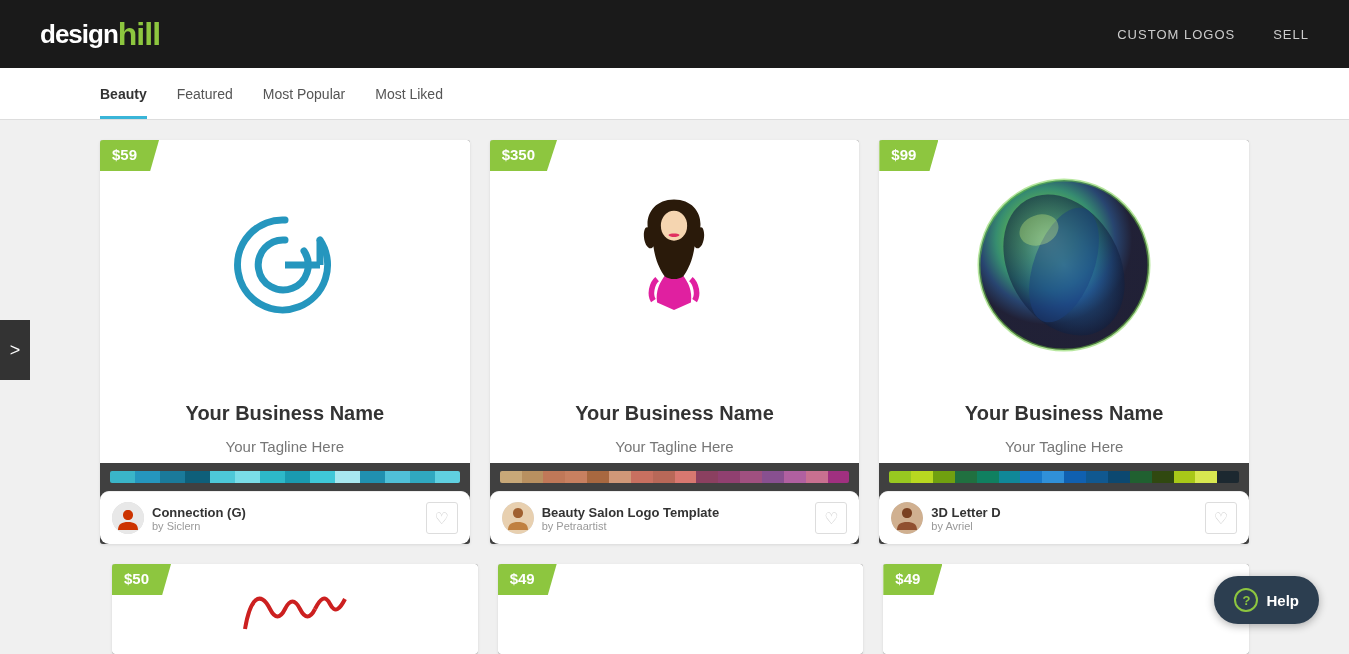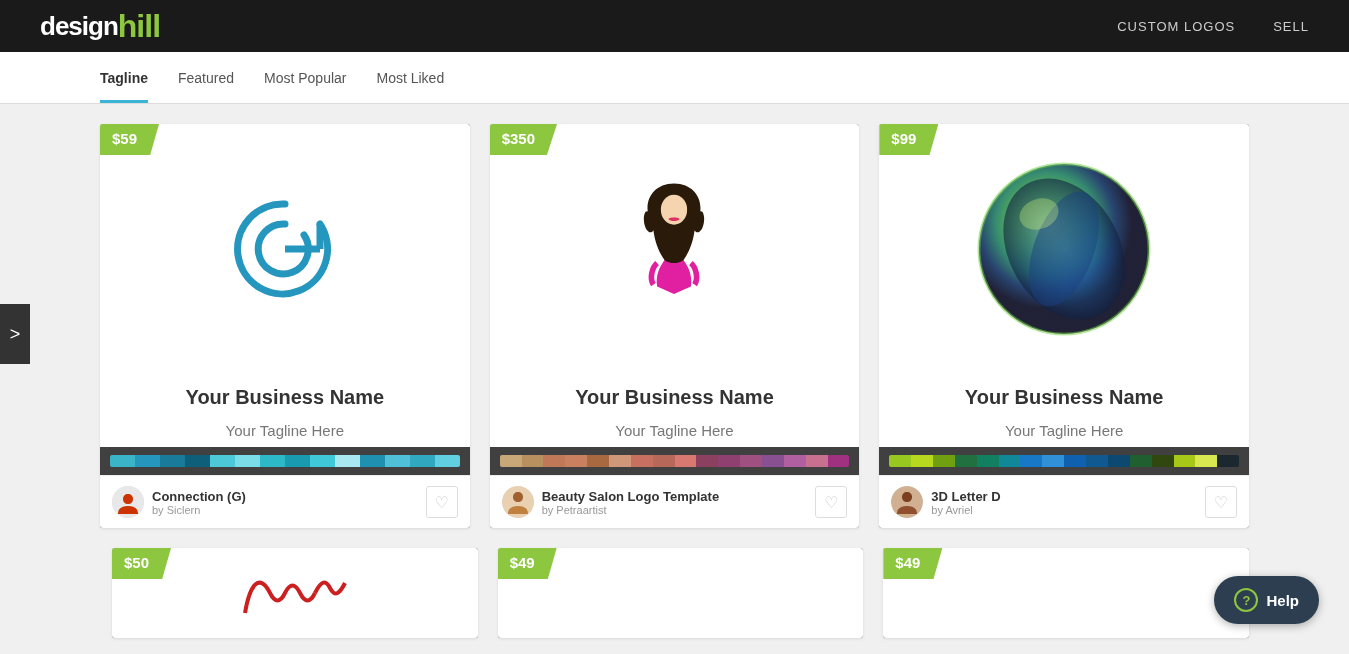--- a/index.html
+++ b/index.html
@@ -1,21 +1,21 @@
 <!DOCTYPE html>
 <html><head>
   <meta charset="utf-8">
   <style>
     * { margin: 0; padding: 0; box-sizing: border-box; }
     body { font-family: Arial, sans-serif; background: #f0f0f0; width: 1349px; }
 
     
     .header {
       background: #1a1a1a;
-      height: 52px;
+      height: 68px;
       display: flex;
       align-items: center;
       justify-content: space-between;
       padding: 16px 40px;
     }
     .logo {
       display: flex;
       align-items: center;
     }
     .logo-design {
@@ -182,20 +182,21 @@
     }
 
     
     .card-footer {
       display: flex;
       align-items: center;
       justify-content: space-between;
       padding: 10px 12px;
       background: #fff;
       border-top: 1px solid #eee;
+      border-radius: 9px;
     }
     .card-author {
       display: flex;
       align-items: center;
       gap: 8px;
     }
     .author-avatar {
       width: 32px;
       height: 32px;
       border-radius: 50%;
@@ -275,21 +276,21 @@
       <span class="logo-hill">hill</span>
   </div>
   <nav class="header-nav">
     <a href="#">CUSTOM LOGOS</a>
     <a href="#">SELL</a>
   </nav>
 </header>
 
 <div class="tabs-bar">
   <div class="tabs">
-    <a class="tab active">Tagline</a>
+    <a class="tab active">Beauty</a>
     <a class="tab">Featured</a>
     <a class="tab">Most Popular</a>
     <a class="tab">Most Liked</a>
   </div>
 </div>
 
 <div class="main">
 
   <div class="arrow-prev">&gt;</div>
 

